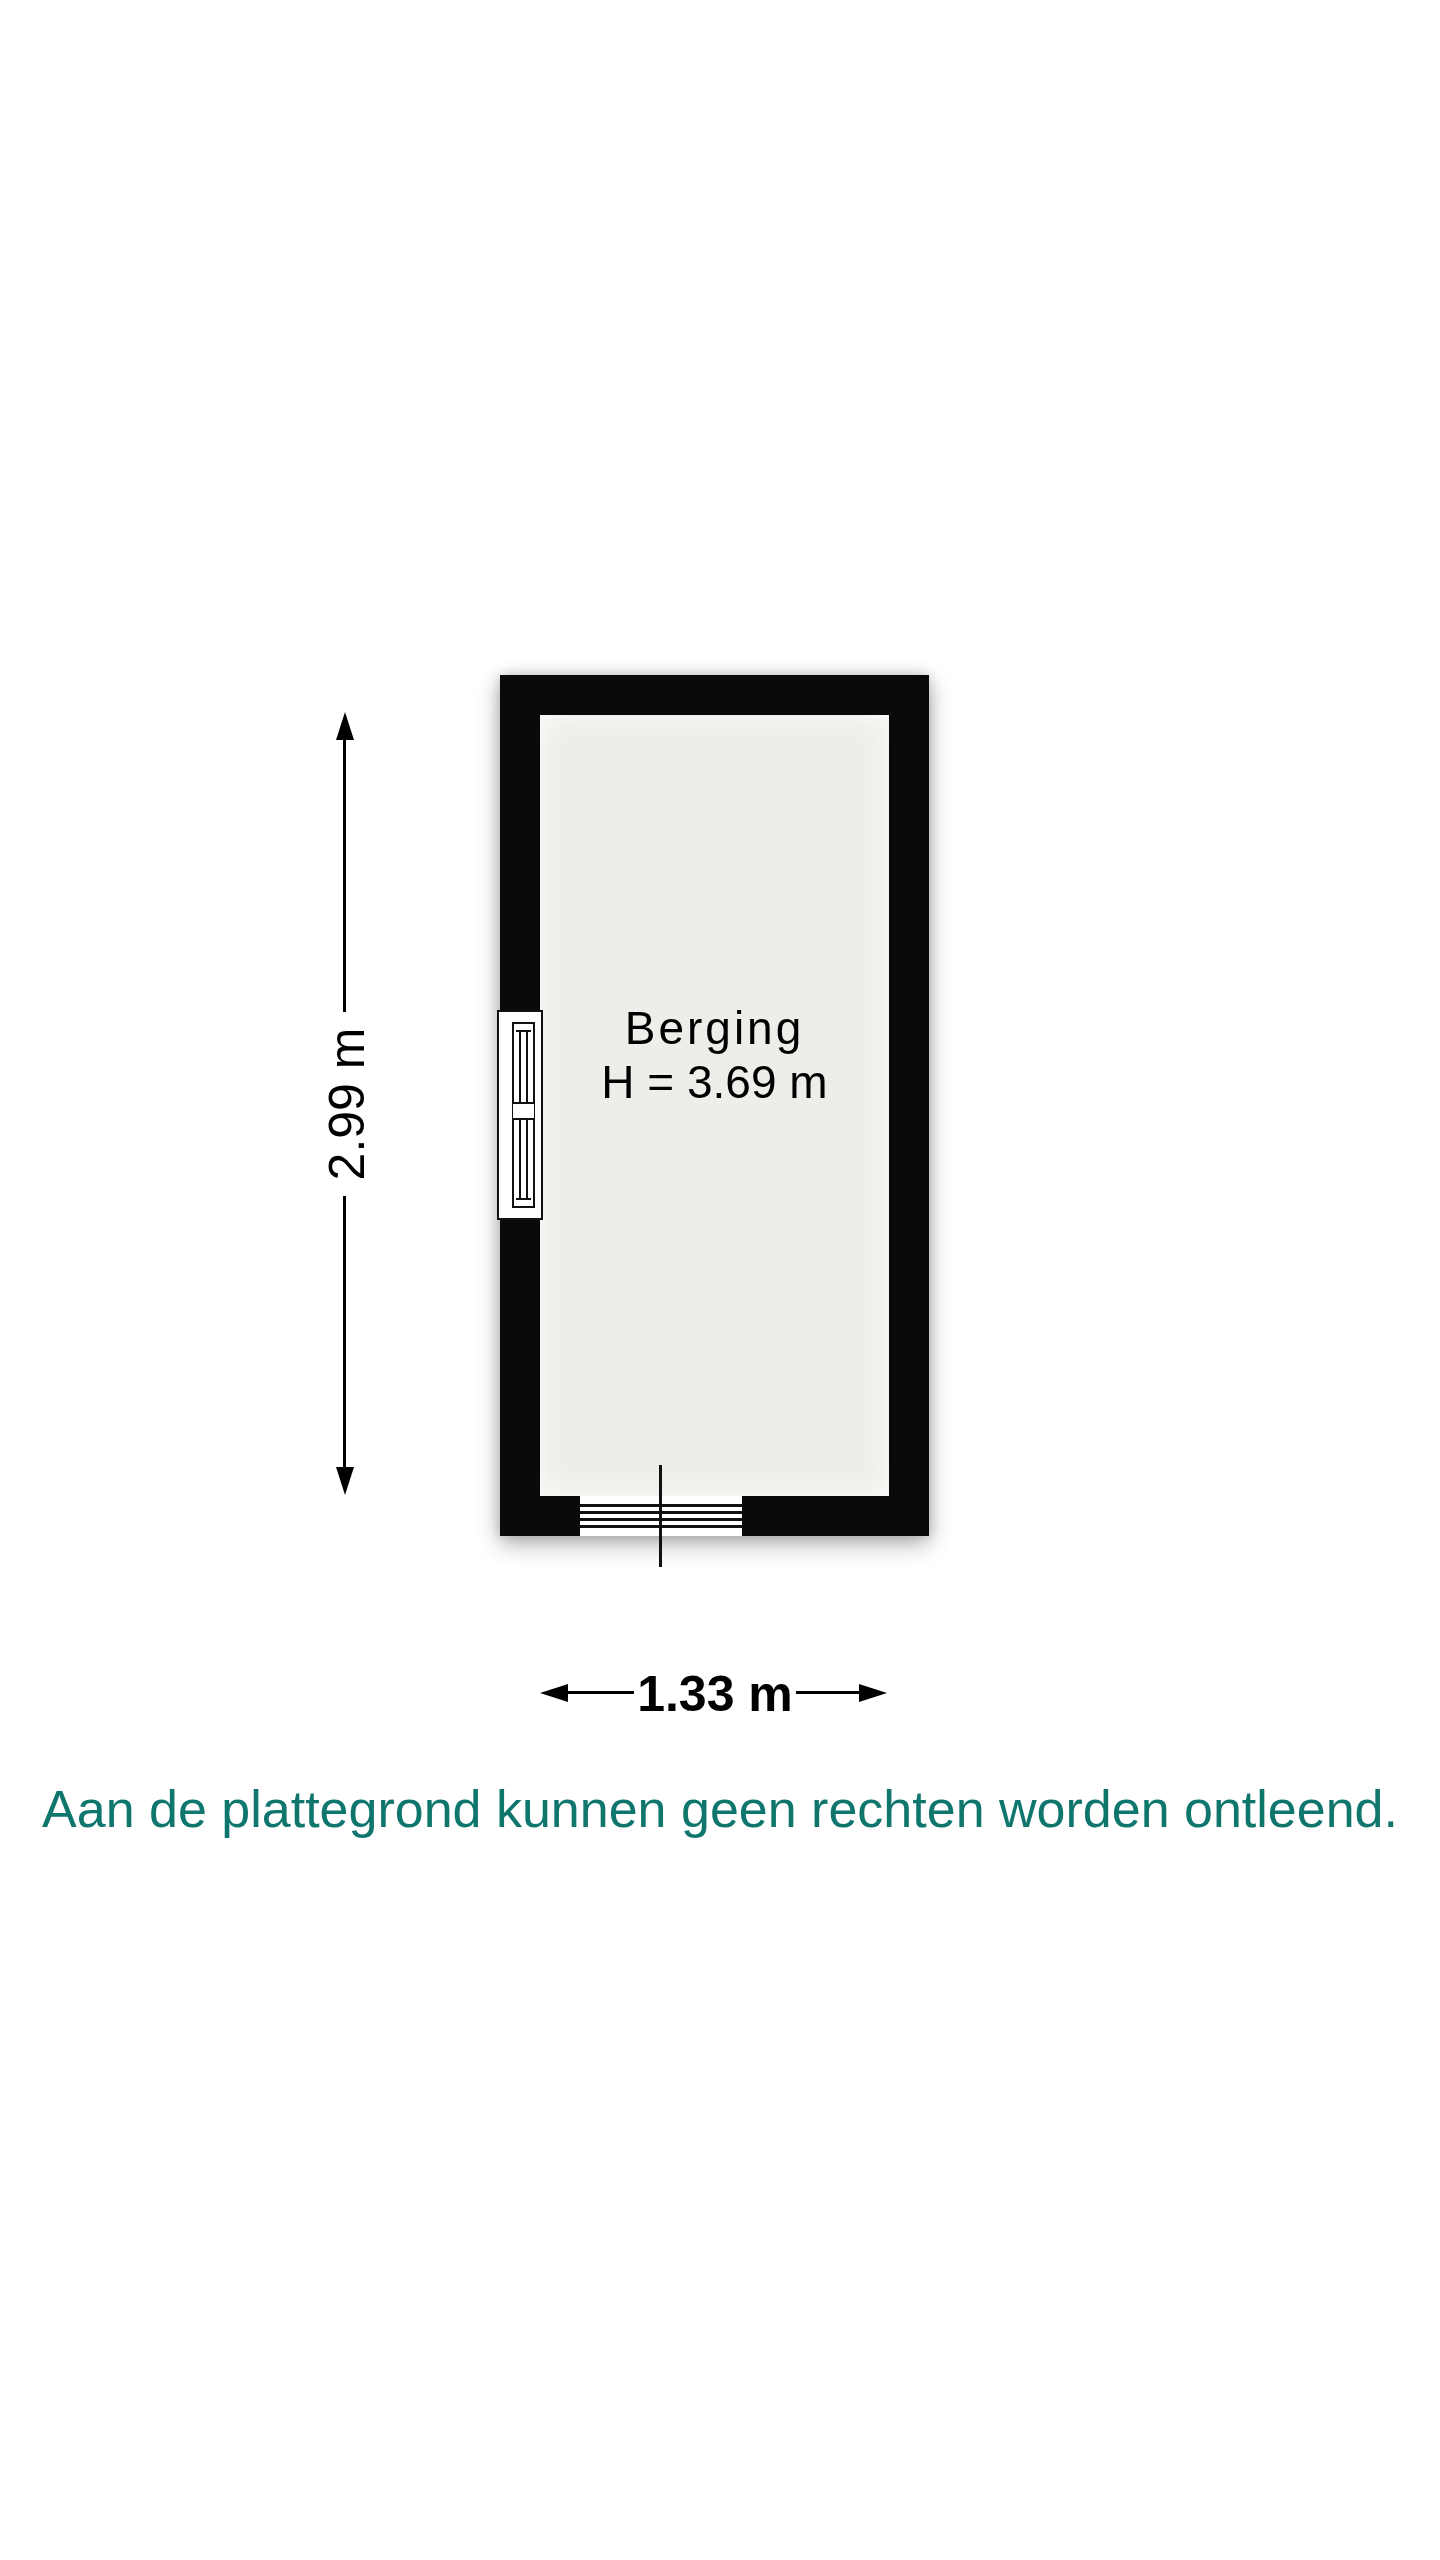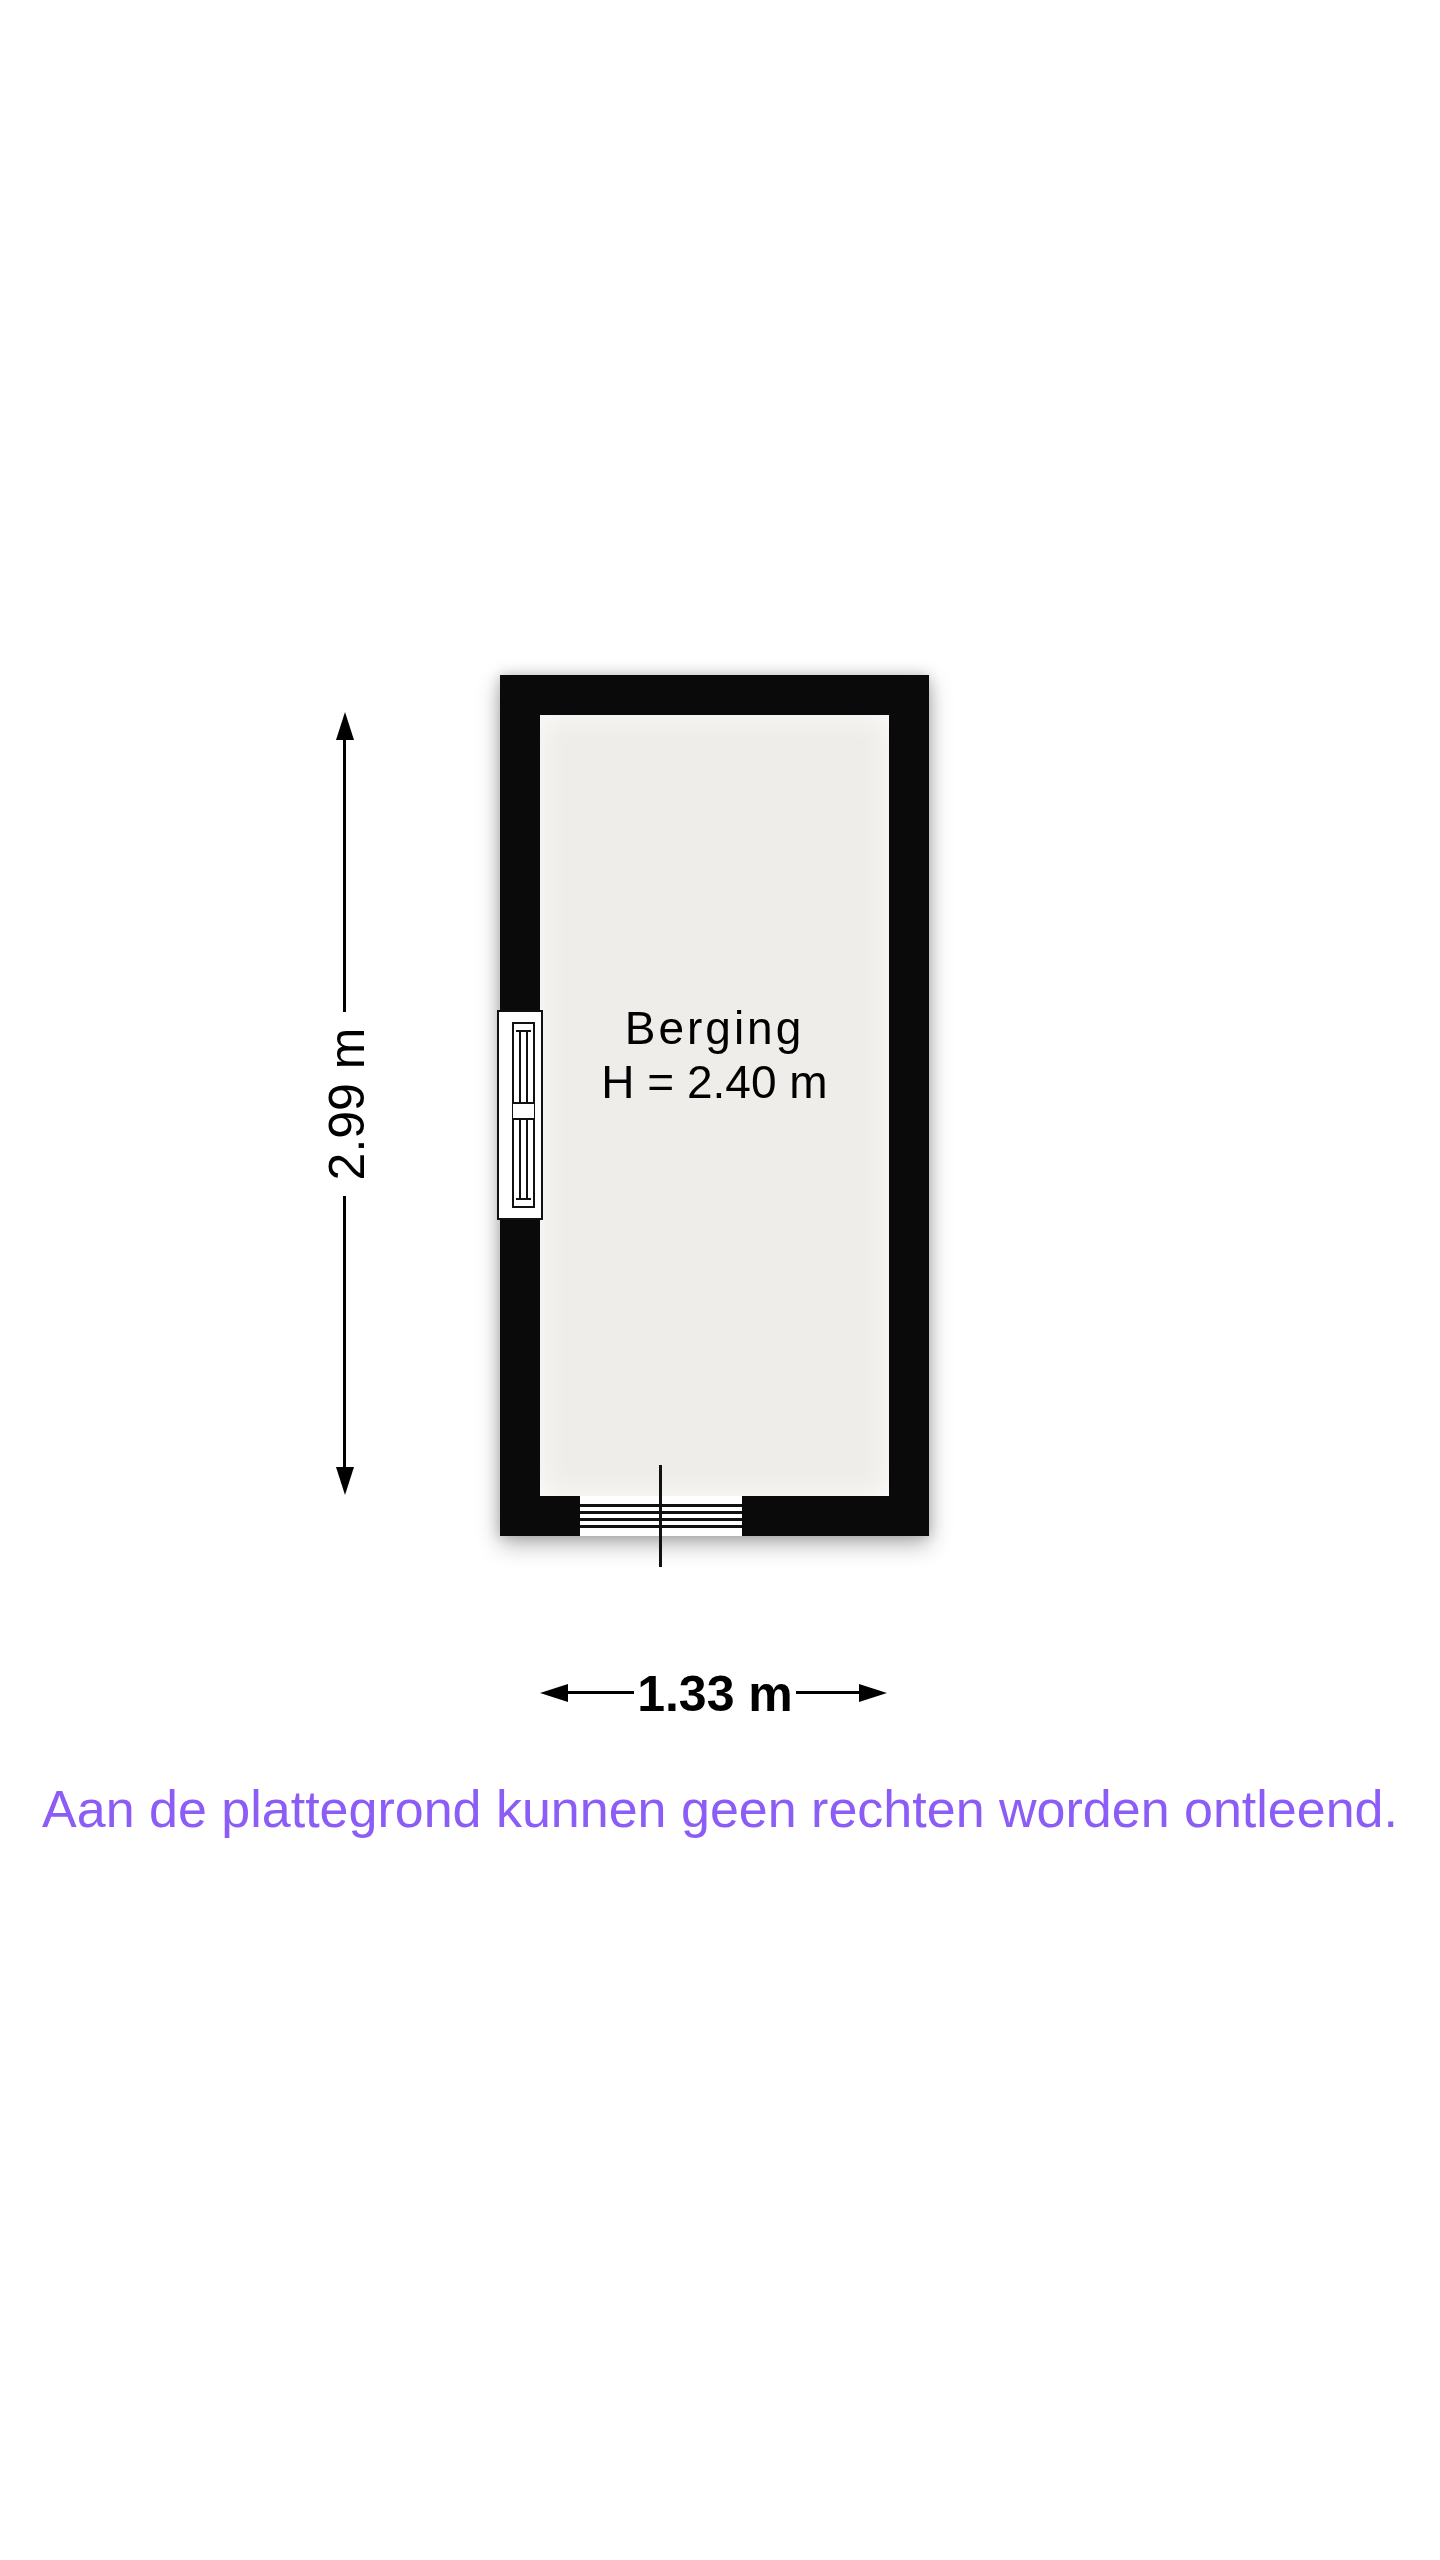--- a/index.html
+++ b/index.html
@@ -122,34 +122,34 @@
     font-weight: bold;
   }
 
   
   .footer {
     position: absolute;
     left: 0; right: 0; top: 1778px;
     text-align: center;
     font-size: 52px;
     line-height: 62px;
-    color: #8b5cf6;
+    color: #0f766e;
   }
 </style>
 </head>
 <body>
 
 <div class="page">
 
   <div class="plan">
     <div class="interior"></div>
 
     <div class="room-text">
       <div class="room-name">Berging</div>
-      <div>H = 2.40 m</div>
+      <div>H = 3.69 m</div>
     </div>
 
     <div class="window">
       <div class="win-frame">
         <div class="win-cap-top"></div>
         <div class="win-line-a"></div>
         <div class="win-line-b"></div>
         <div class="win-midbar"></div>
         <div class="win-cap-bottom"></div>
       </div>

